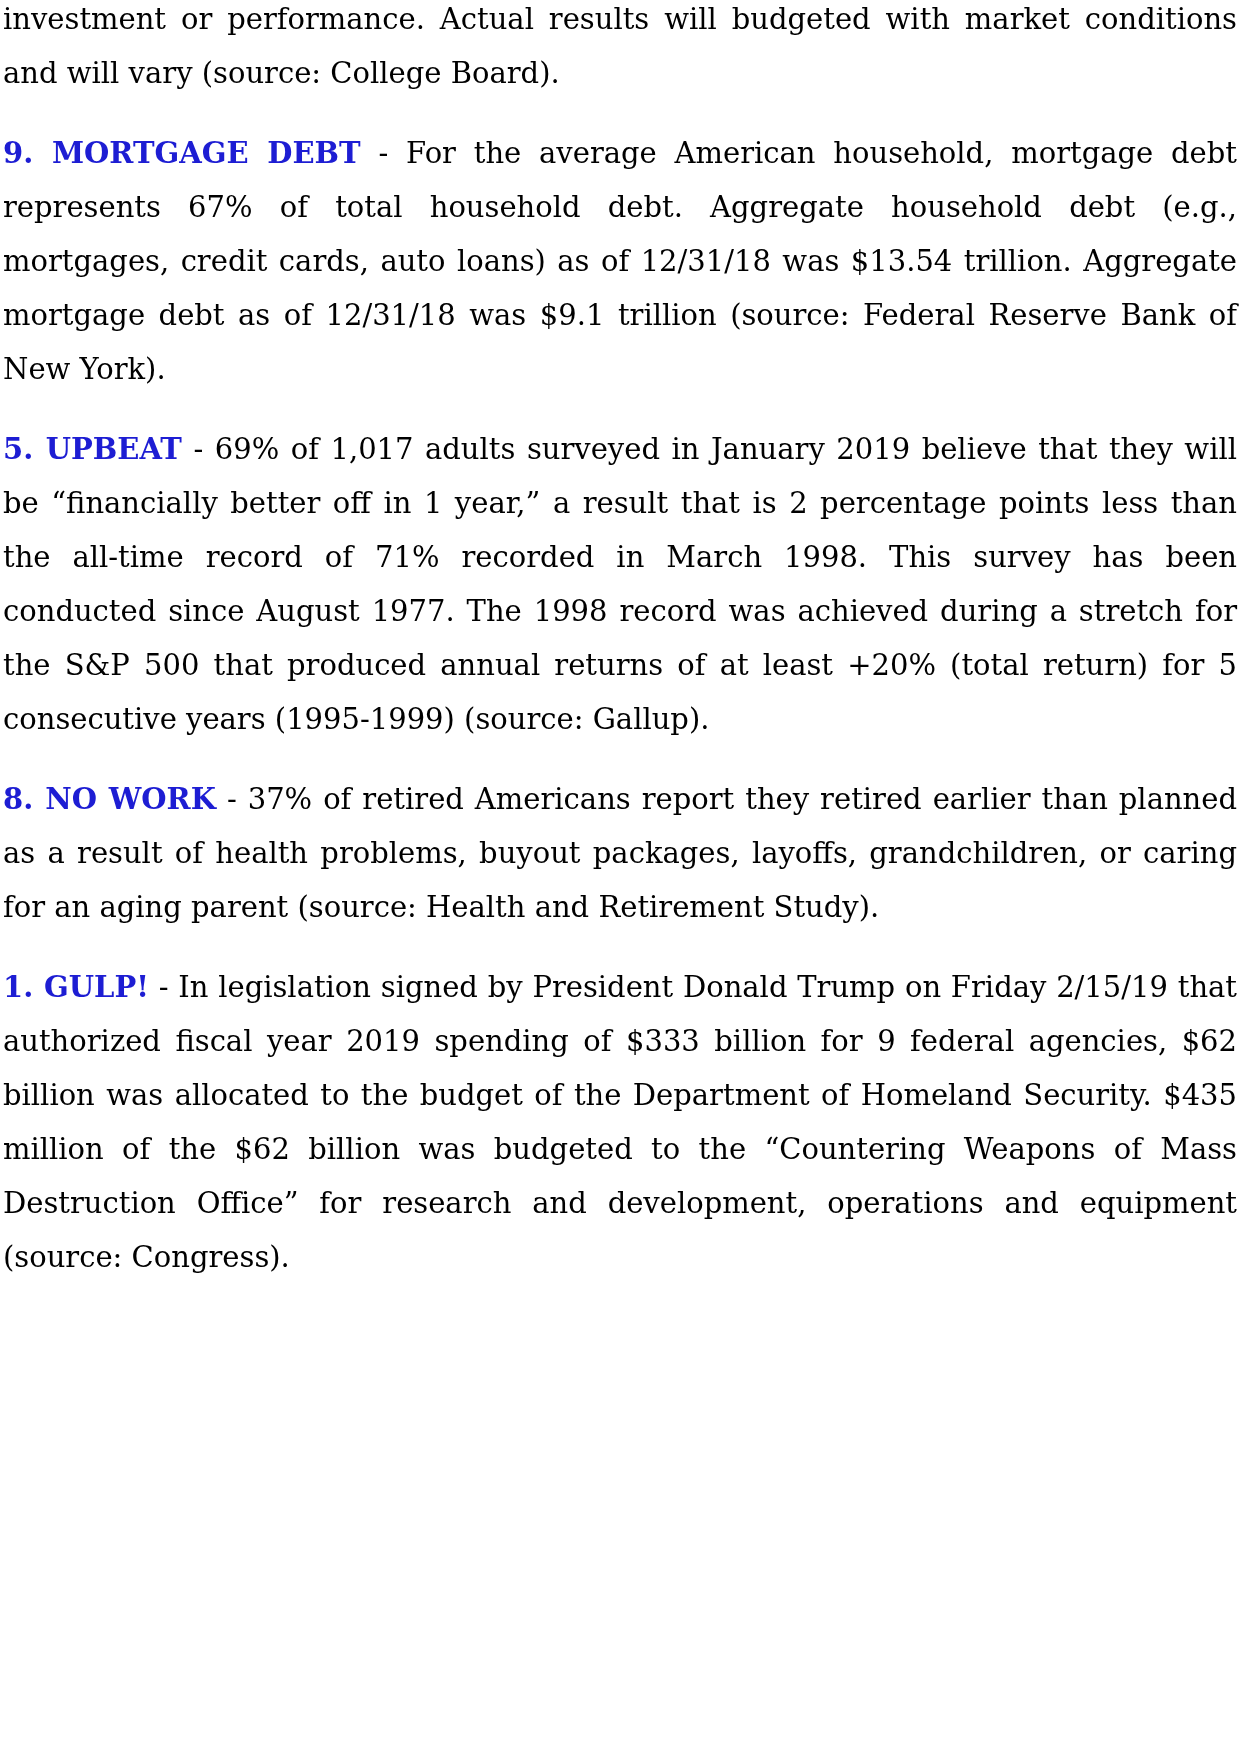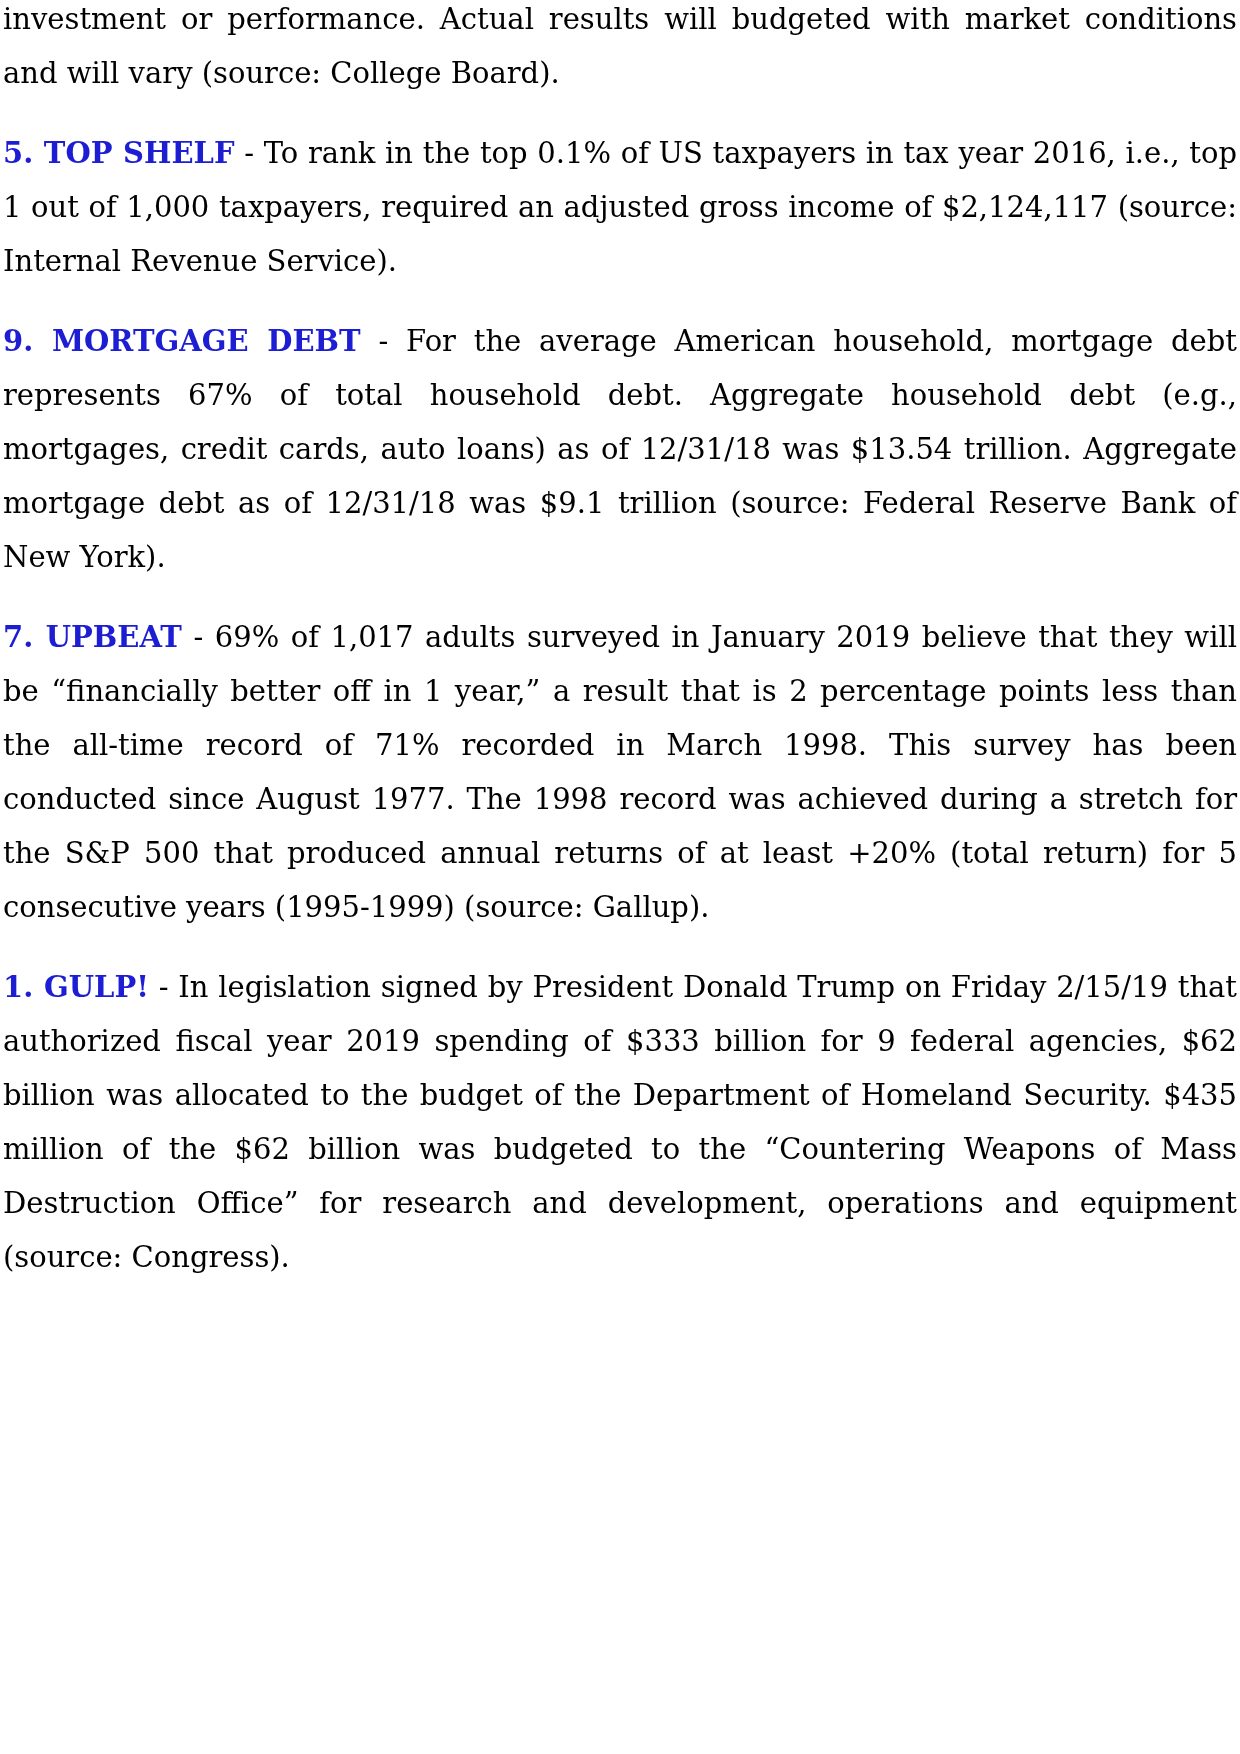--- a/index.html
+++ b/index.html
@@ -34,33 +34,33 @@
 </style>
 </head>
 <body style="background: rgb(255, 255, 255);">
 
 <div class="doc">
   <p class="para">
     
     <span class="body">investment or performance. Actual results will budgeted with market conditions and will vary (source: College Board).</span>
   </p>
 
-  <p class="para">
-    <span class="head">5. TOP SHELF</span>
-    <span class="body">- To rank in the top 0.1% of US taxpayers in tax year 2016, i.e., top 1 out of 1,000 taxpayers, required an adjusted gross income of $2,124,117 (source: Internal Revenue Service).</span>
-  </p>
 
   <p class="para">
     <span class="head">9. MORTGAGE DEBT</span>
     <span class="body">- For the average American household, mortgage debt represents 67% of total household debt. Aggregate household debt (e.g., mortgages, credit cards, auto loans) as of 12/31/18 was $13.54 trillion. Aggregate mortgage debt as of 12/31/18 was $9.1 trillion (source: Federal Reserve Bank of New York).</span>
   </p>
 
   <p class="para">
-    <span class="head">7. UPBEAT</span>
+    <span class="head">5. UPBEAT</span>
     <span class="body">- 69% of 1,017 adults surveyed in January 2019 believe that they will be “financially better off in 1 year,” a result that is 2 percentage points less than the all-time record of 71% recorded in March 1998. This survey has been conducted since August 1977. The 1998 record was achieved during a stretch for the S&amp;P 500 that produced annual returns of at least +20% (total return) for 5 consecutive years (1995-1999) (source: Gallup).</span>
   </p>
 
+  <p class="para">
+    <span class="head">8. NO WORK</span>
+    <span class="body">- 37% of retired Americans report they retired earlier than planned as a result of health problems, buyout packages, layoffs, grandchildren, or caring for an aging parent (source: Health and Retirement Study).</span>
+  </p>
 
   <p class="para">
     <span class="head">1. GULP!</span>
     <span class="body">- In legislation signed by President Donald Trump on Friday 2/15/19 that authorized fiscal year 2019 spending of $333 billion for 9 federal agencies, $62 billion was allocated to the budget of the Department of Homeland Security. $435 million of the $62 billion was budgeted to the “Countering Weapons of Mass Destruction Office” for research and development, operations and equipment (source: Congress).</span>
   </p>
 </div>
 
 </body></html>

